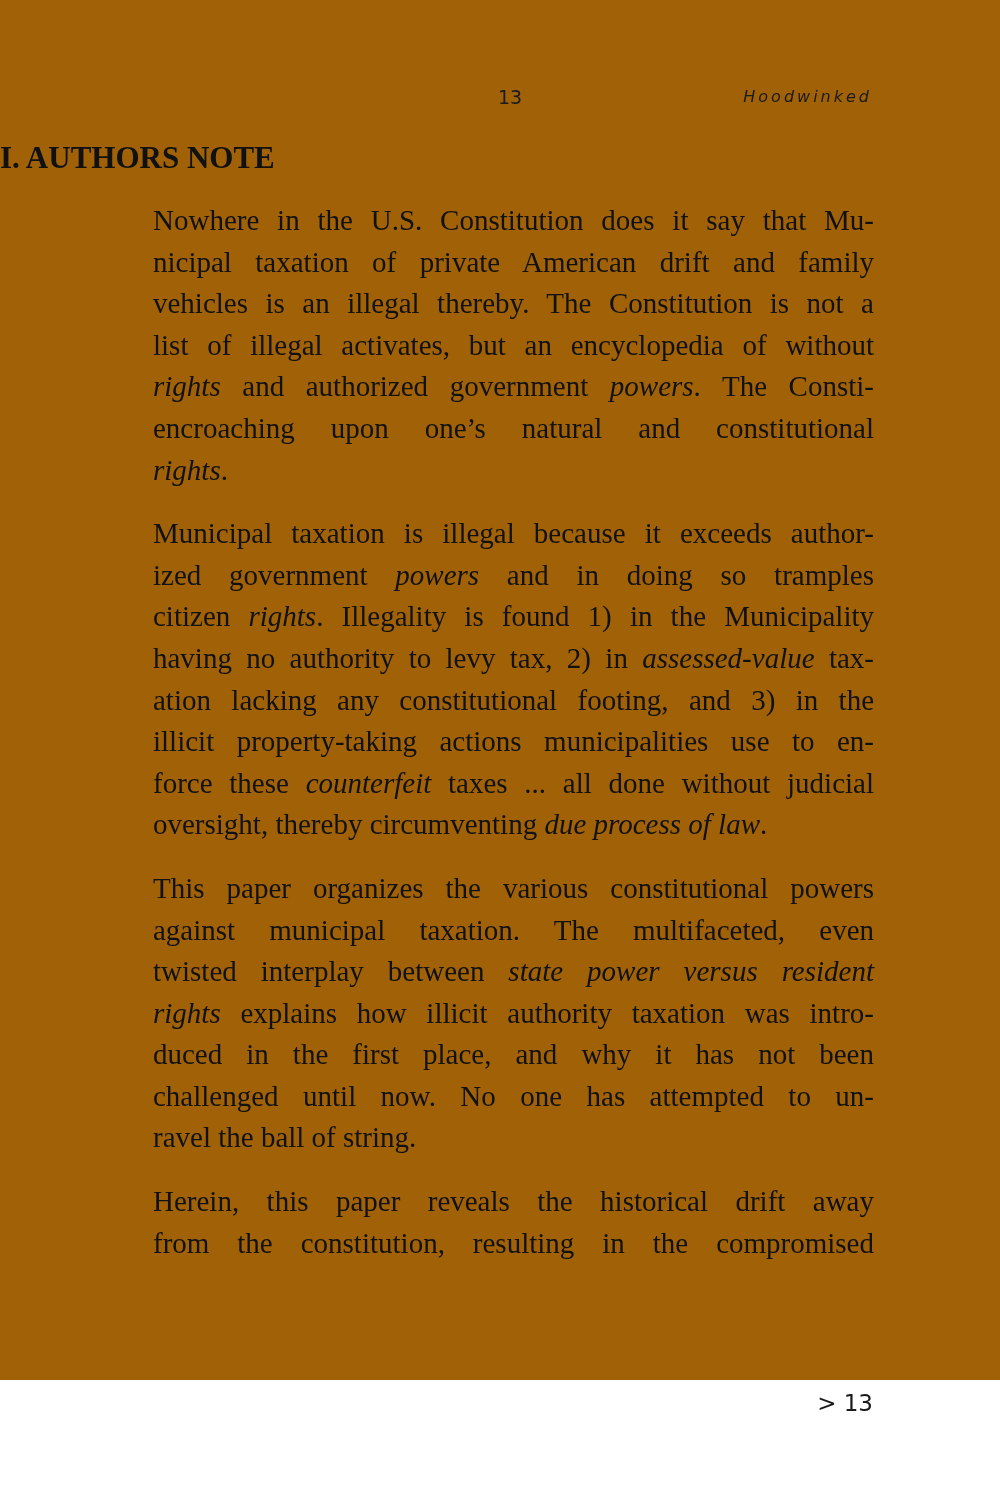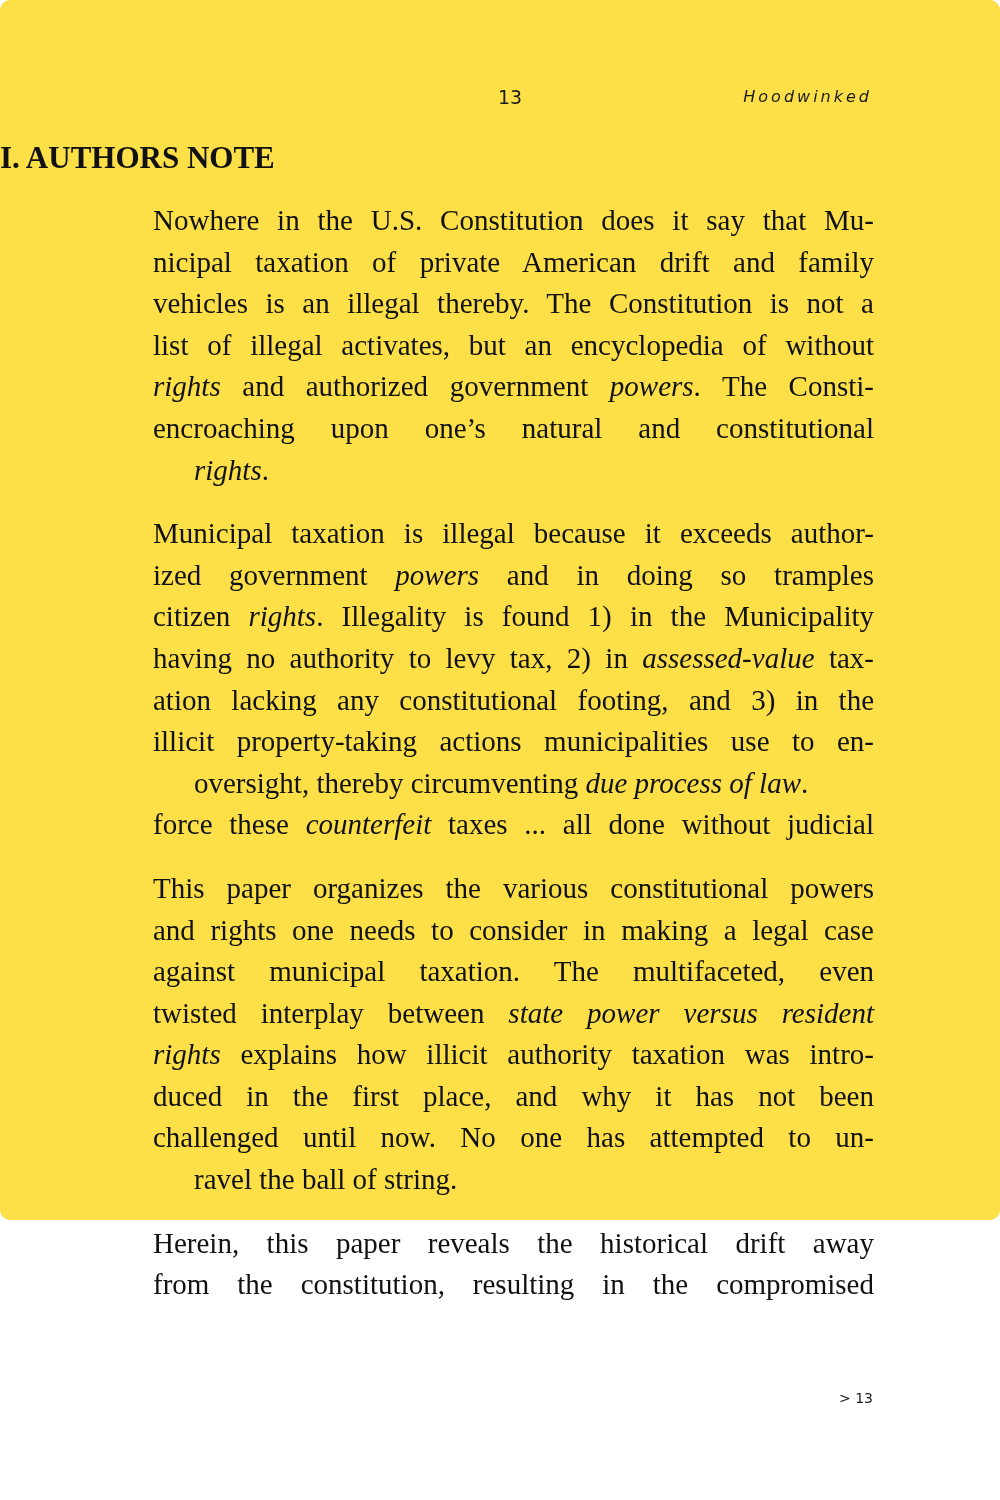--- a/index.html
+++ b/index.html
@@ -1,42 +1,42 @@
 <!DOCTYPE html>
 <html><head>
   <meta charset="utf-8">
   <style>
     html, body { margin: 0; padding: 0; background: #ffffff; }
     body { width: 1000px; height: 1500px; position: relative; overflow: hidden; color: #111111; }
-    .page { position: absolute; left: 0; top: 0; width: 1000px; height: 1220px; background: #fde047; border-radius: 10px; }
+    .page { position: absolute; left: 0; top: 0; width: 1000px; height: 1380px; background: #a16207; }
     .header-num {
       position: absolute; left: 498px; top: 86px;
       font-family: "DejaVu Sans", sans-serif; font-size: 19px; color: #1a1a1a;
     }
     .header-title {
       position: absolute; right: 128px; top: 87px;
       font-family: "DejaVu Sans", sans-serif; font-style: italic; font-size: 16px;
       letter-spacing: 3px; color: #1a1a1a;
     }
     .chapter-title {
       position: absolute; left: 0; width: 1000px; top: 140px; 
       font-family: "Liberation Serif", serif; font-weight: bold; font-size: 31px; color: #111;
     }
     .body {
       position: absolute; left: 153px; width: 721px; top: 200px;
       font-family: "Liberation Serif", serif; font-size: 29px; line-height: 41.6px;
       color: #111; text-align: justify; hyphens: manual;
     }
     .body p { margin: 0 0 22px 0; }
     .line { display: block; text-align: justify; text-align-last: justify; white-space: nowrap; }
-    .line.last { text-align-last: left; margin-left: 41px; }
+    .line.last { text-align-last: left; }
     em { font-style: italic; }
     .footer-num {
       position: absolute; right: 127px; top: 1390px;
-      font-family: "DejaVu Sans", sans-serif; font-size: 14px; color: #1a1a1a;
+      font-family: "DejaVu Sans", sans-serif; font-size: 23px; color: #1a1a1a;
     }
   </style>
 </head>
 <body>
 
 <div class="page">
   <div class="header-num">13</div>
   <div class="header-title">Hoodwinked</div>
   <div class="chapter-title">I.  AUTHORS NOTE</div>
   <div class="body" id="body">
@@ -49,26 +49,25 @@
         <span class="line"><span>encroaching upon one’s natural and constitutional</span></span>
         <span class="line last"><em>rights</em><span>.</span></span>
       </p>
       <p>
         <span class="line"><span>Municipal taxation is illegal because it exceeds author-</span></span>
         <span class="line"><span>ized government </span><em>powers</em><span> and in doing so tramples</span></span>
         <span class="line"><span>citizen </span><em>rights</em><span>.  Illegality is found 1) in the Municipality</span></span>
         <span class="line"><span>having no authority to levy tax, 2) in </span><em>assessed-value</em><span> tax-</span></span>
         <span class="line"><span>ation lacking any constitutional footing, and  3) in the</span></span>
         <span class="line"><span>illicit property-taking actions municipalities use to en-</span></span>
+        <span class="line"><span>force these </span><em>counterfeit</em><span> taxes ...  all done without judicial</span></span>
         <span class="line last"><span>oversight, thereby circumventing </span><em>due process of  law</em><span>.</span></span>
-        <span class="line"><span>force these </span><em>counterfeit</em><span> taxes ...  all done without judicial</span></span>
       </p>
       <p>
         <span class="line"><span>This paper organizes the various constitutional powers</span></span>
-        <span class="line"><span>and rights one needs to consider in making a legal case</span></span>
         <span class="line"><span>against municipal taxation.  The multifaceted, even</span></span>
         <span class="line"><span>twisted interplay between </span><em>state power versus resident</em></span>
         <span class="line"><em>rights</em><span> explains how illicit authority taxation was intro-</span></span>
         <span class="line"><span>duced in the first place, and why it has not been</span></span>
         <span class="line"><span>challenged until now.  No one has attempted to un-</span></span>
         <span class="line last"><span>ravel the ball of string.</span></span>
       </p>
       <p>
         <span class="line"><span>Herein, this paper reveals the historical drift away</span></span>
         <span class="line"><span>from the constitution, resulting in the compromised</span></span>

